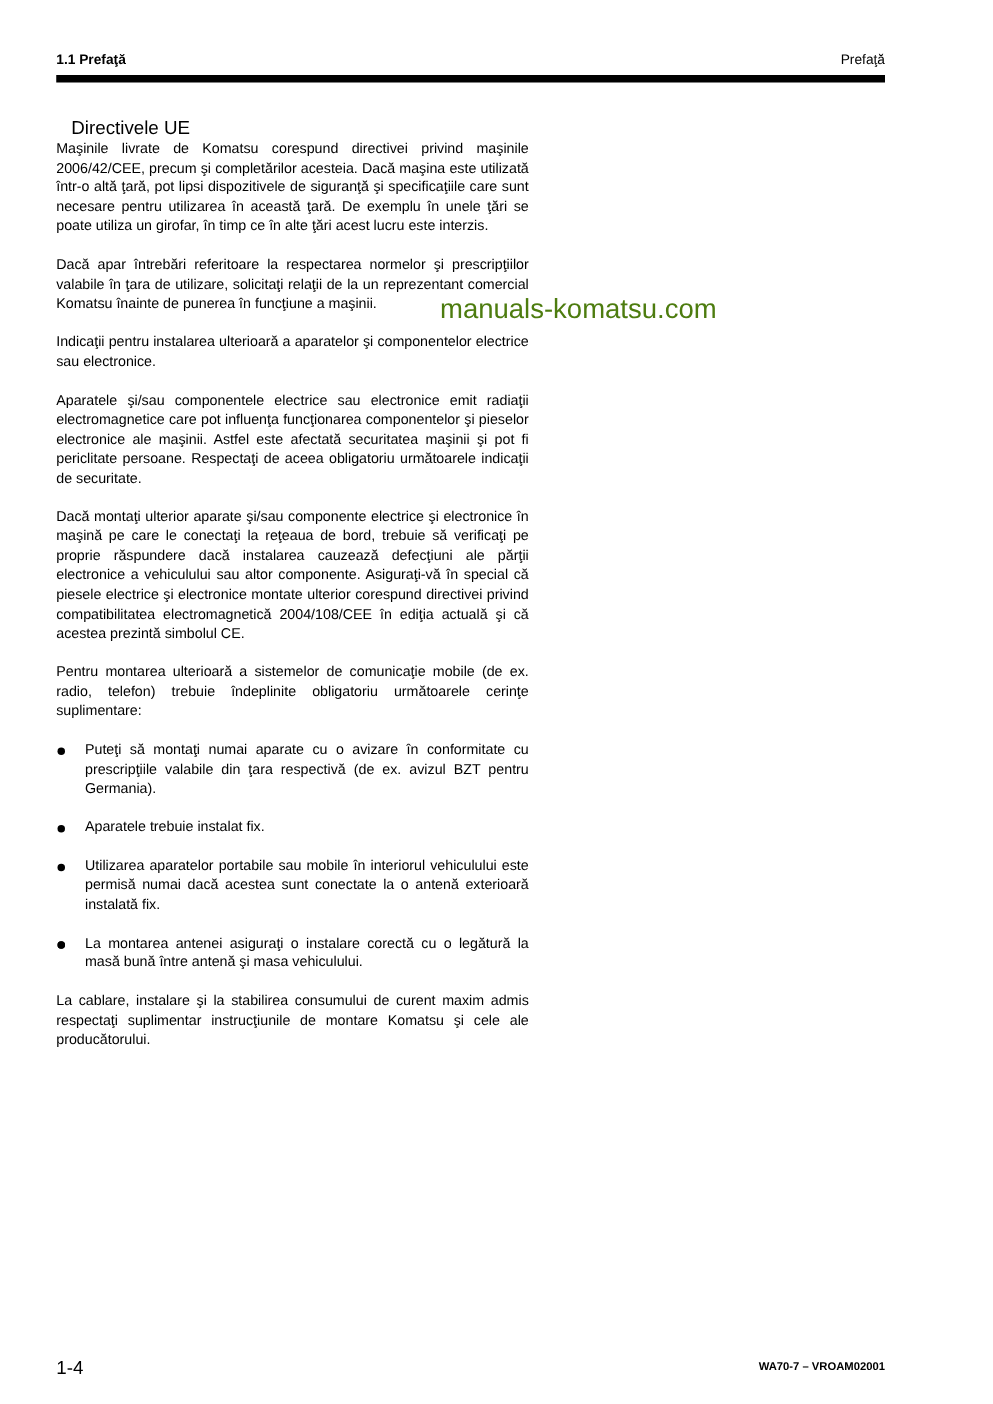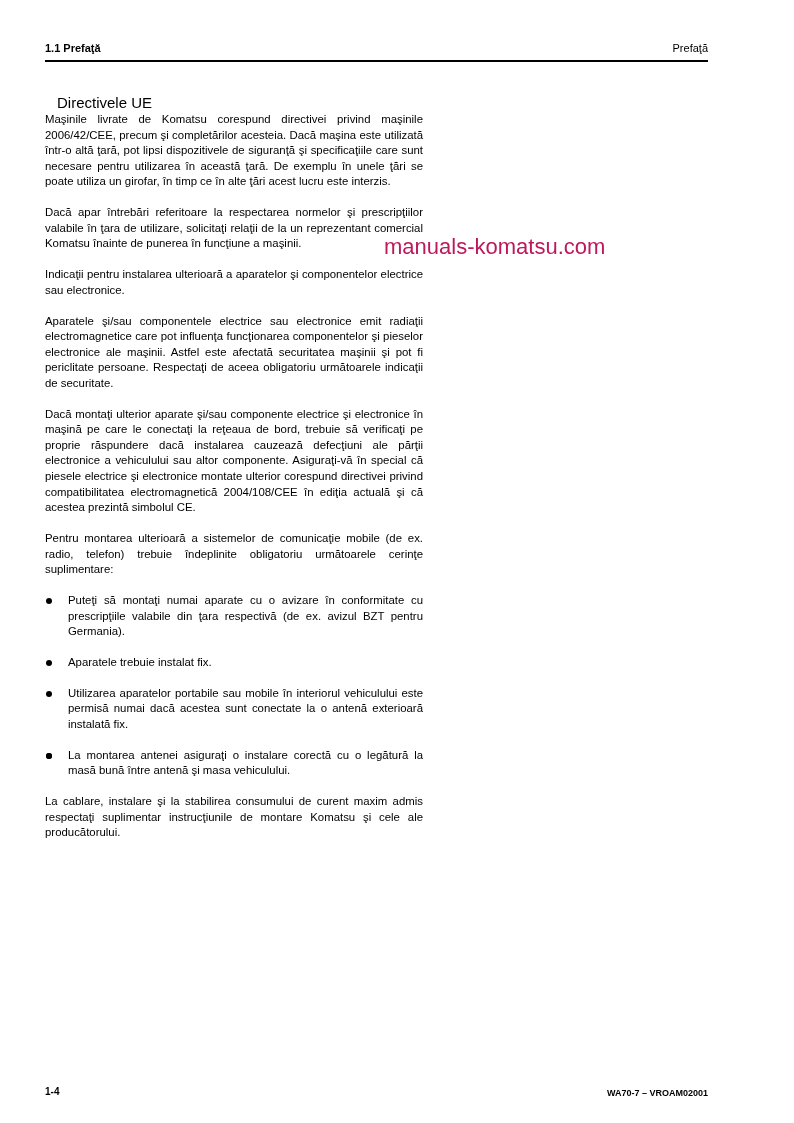--- a/index.html
+++ b/index.html
@@ -14,21 +14,21 @@
       overflow: hidden;
       font-family: "Liberation Sans", sans-serif;
       color: #000;
     }
     .header {
       position: absolute;
       left: 45px;
       top: 40px;
       width: 663px;
       height: 20px;
-      border-bottom: 2px solid #000000;
+      border-bottom: 6px solid #000000;
     }
     .header-left {
       position: absolute;
       left: 0;
       top: 2px;
       font-size: 11px;
       font-weight: bold;
     }
     .header-right {
       position: absolute;
@@ -70,33 +70,33 @@
       position: absolute;
       left: 1px;
       top: 5px;
       width: 6px;
       height: 6px;
       border-radius: 50%;
       background: #000;
     }
     .watermark {
       position: absolute;
-      left: 384px;
+      left: 352px;
       top: 234px;
       font-size: 22px;
-      color: #be185d;
+      color: #4d7c0f;
       white-space: nowrap;
       letter-spacing: 0px;
     }
     .footer-left {
       position: absolute;
       left: 45px;
       top: 1086px;
-      font-size: 10px;
-      font-weight: bold;
+      font-size: 15px;
+      font-weight: normal;
     }
     .footer-right {
       position: absolute;
       right: 86px;
       top: 1088px;
       font-size: 9px;
       font-weight: bold;
     }
   </style>
 </head>

